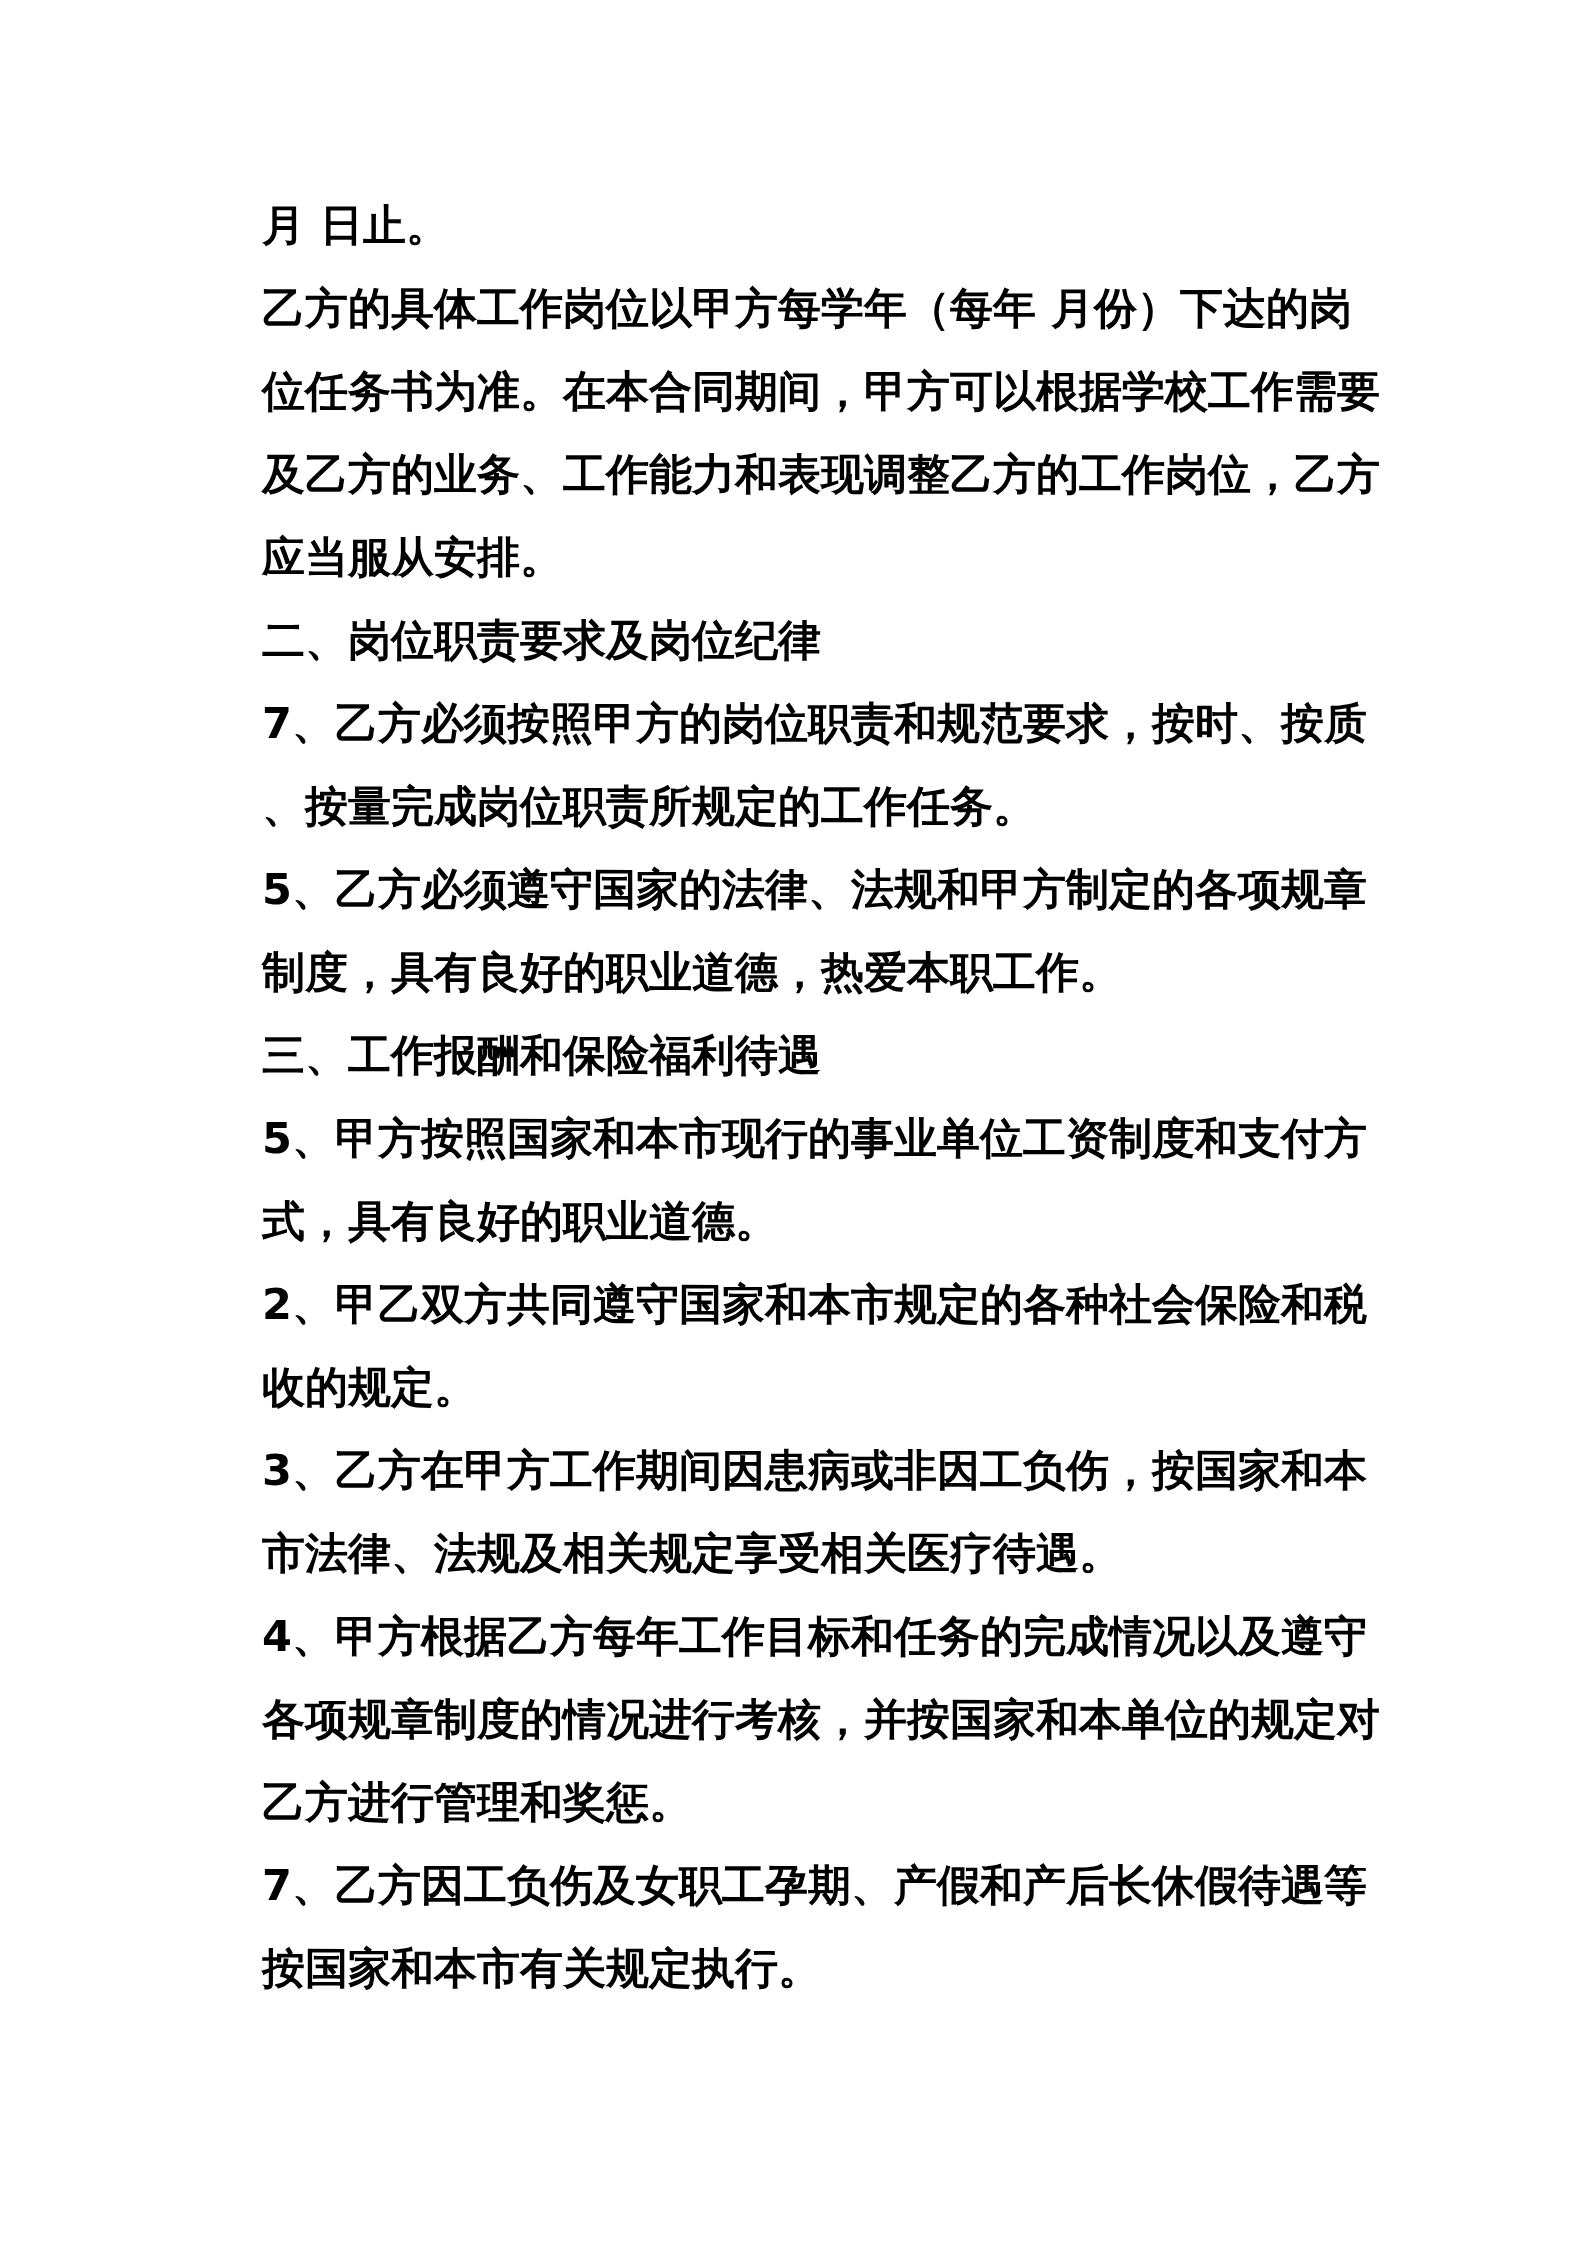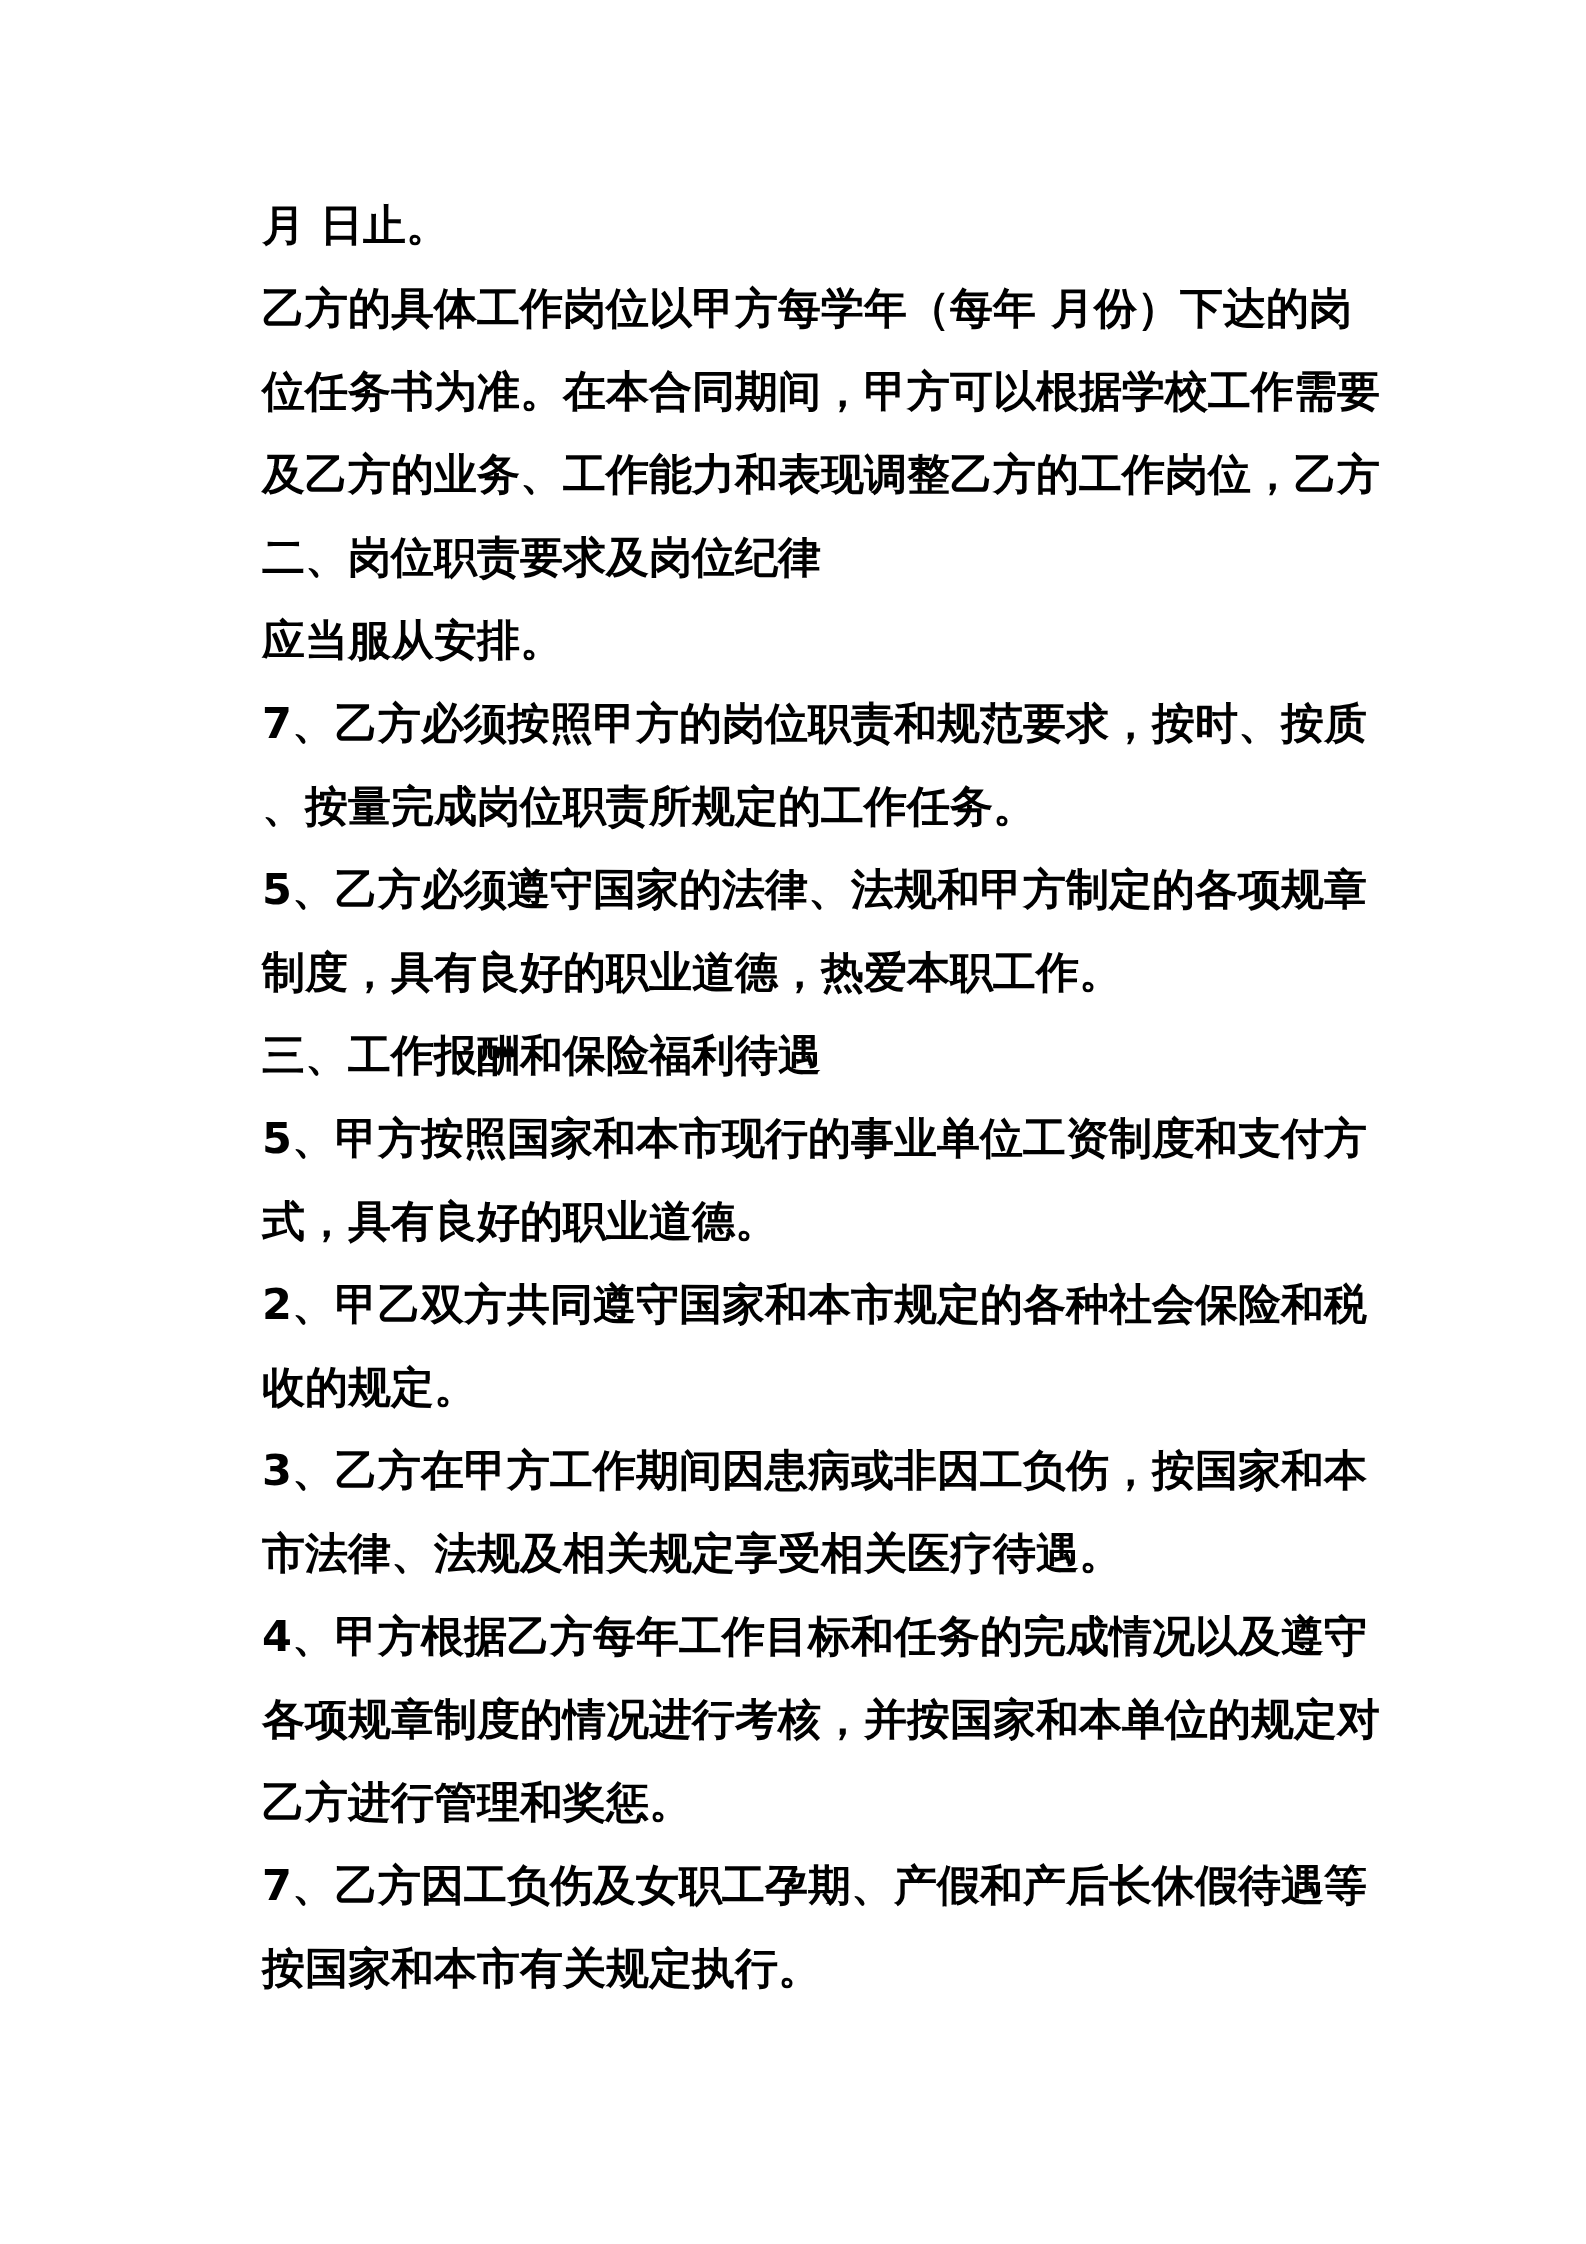--- a/index.html
+++ b/index.html
@@ -34,22 +34,22 @@
 </style>
 </head>
 <body>
 
 <div class="page">
   <div class="doc-text" id="doc-text">
       <div class="line">月 日止。</div>
       <div class="line">乙方的具体工作岗位以甲方每学年（每年 月份）下达的岗</div>
       <div class="line">位任务书为准。在本合同期间，甲方可以根据学校工作需要</div>
       <div class="line">及乙方的业务、工作能力和表现调整乙方的工作岗位，乙方</div>
+      <div class="line">应当服从安排。</div>
       <div class="line">二、岗位职责要求及岗位纪律</div>
-      <div class="line">应当服从安排。</div>
       <div class="line">7、乙方必须按照甲方的岗位职责和规范要求，按时、按质</div>
       <div class="line">、按量完成岗位职责所规定的工作任务。</div>
       <div class="line">5、乙方必须遵守国家的法律、法规和甲方制定的各项规章</div>
       <div class="line">制度，具有良好的职业道德，热爱本职工作。</div>
       <div class="line">三、工作报酬和保险福利待遇</div>
       <div class="line">5、甲方按照国家和本市现行的事业单位工资制度和支付方</div>
       <div class="line">式，具有良好的职业道德。</div>
       <div class="line">2、甲乙双方共同遵守国家和本市规定的各种社会保险和税</div>
       <div class="line">收的规定。</div>
       <div class="line">3、乙方在甲方工作期间因患病或非因工负伤，按国家和本</div>

